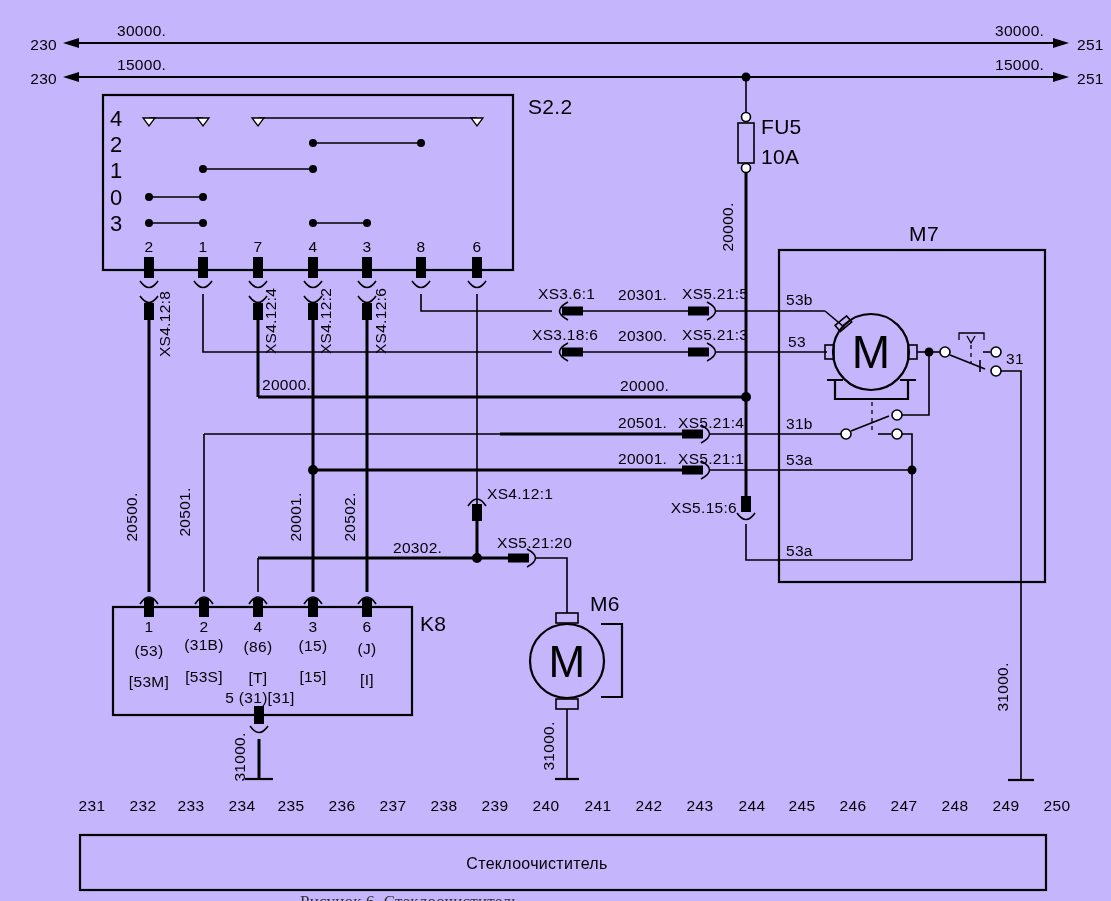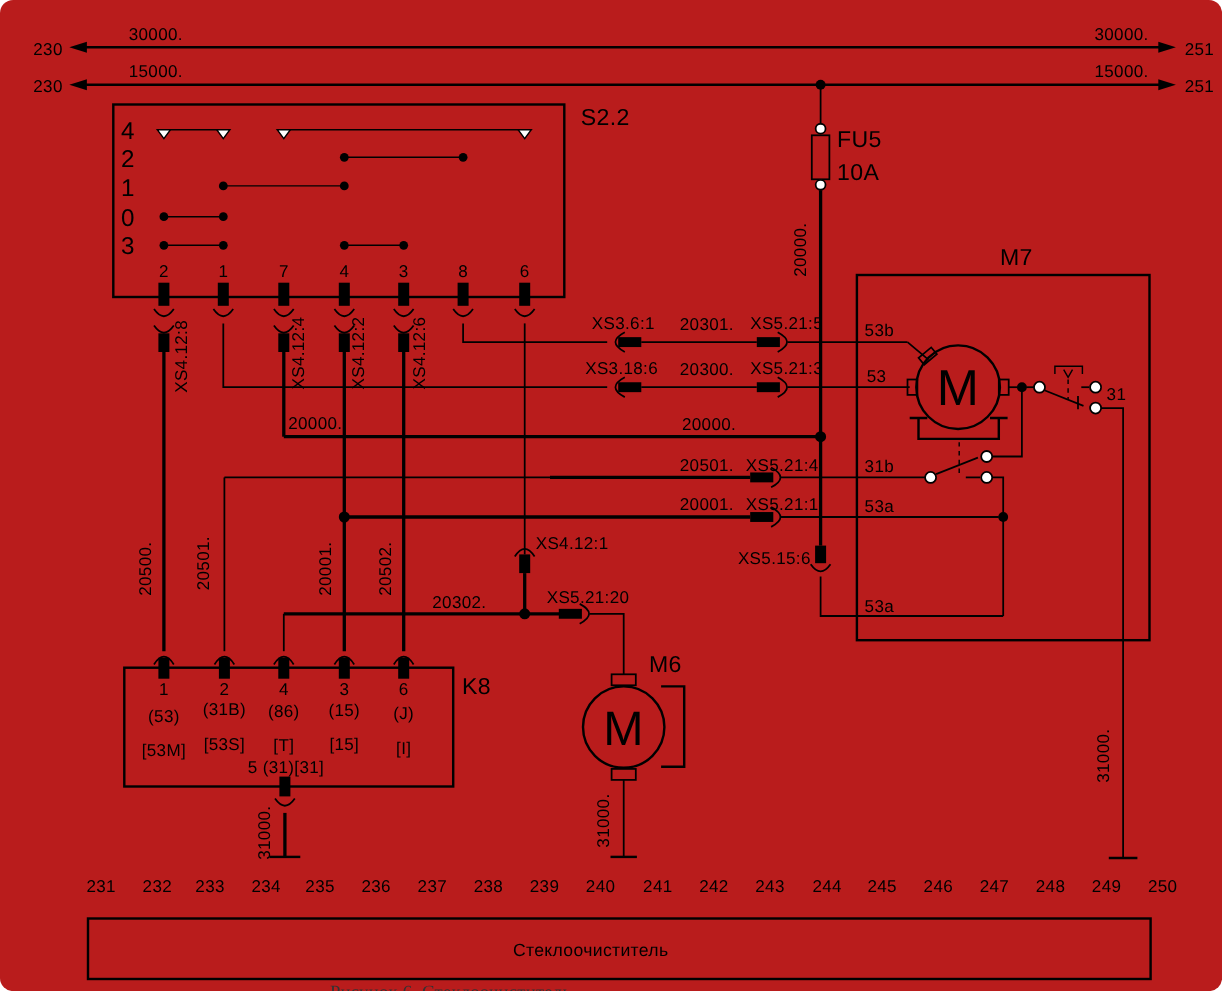--- a/index.html
+++ b/index.html
@@ -1,17 +1,17 @@
 <!DOCTYPE html>
 <html><head>
 <meta charset="utf-8">
 <style>
   html,body{margin:0;padding:0;background:#fff;}
-  #page{position:relative;width:1111px;height:901px;background:#b91c1c;overflow:hidden;
-        font-family:"Liberation Sans",sans-serif;border-radius:12px;}
+  #page{position:relative;width:1111px;height:901px;background:#c4b5fd;overflow:hidden;
+        font-family:"Liberation Sans",sans-serif;}
   svg{position:absolute;left:0;top:0;}
   svg text{font-family:"Liberation Sans",sans-serif;font-size:15.5px;fill:#000;letter-spacing:.3px;}
   .w{stroke:#000;stroke-width:1.6;fill:none;}
   .tk{stroke:#000;stroke-width:3;fill:none;}
   .bx{stroke:#000;stroke-width:2.2;fill:none;}
   .th{stroke:#000;stroke-width:1.3;fill:none;}
   .dsh{stroke:#000;stroke-width:1.3;fill:none;stroke-dasharray:4 4;}
   .dot{fill:#000;stroke:none;}
   .oc{fill:#fff;stroke:#000;stroke-width:1.6;}
   .pinrect{fill:#000;stroke:none;}

